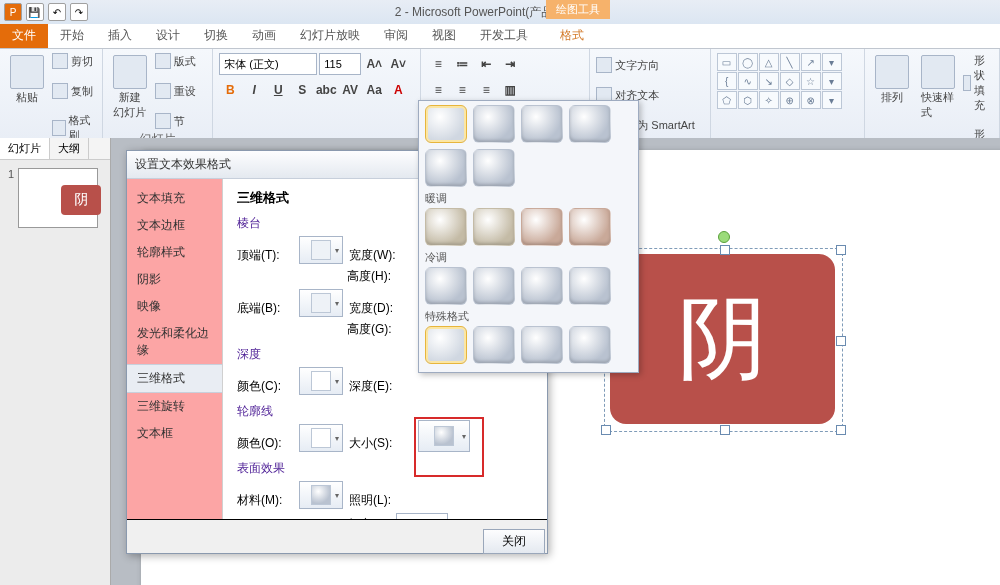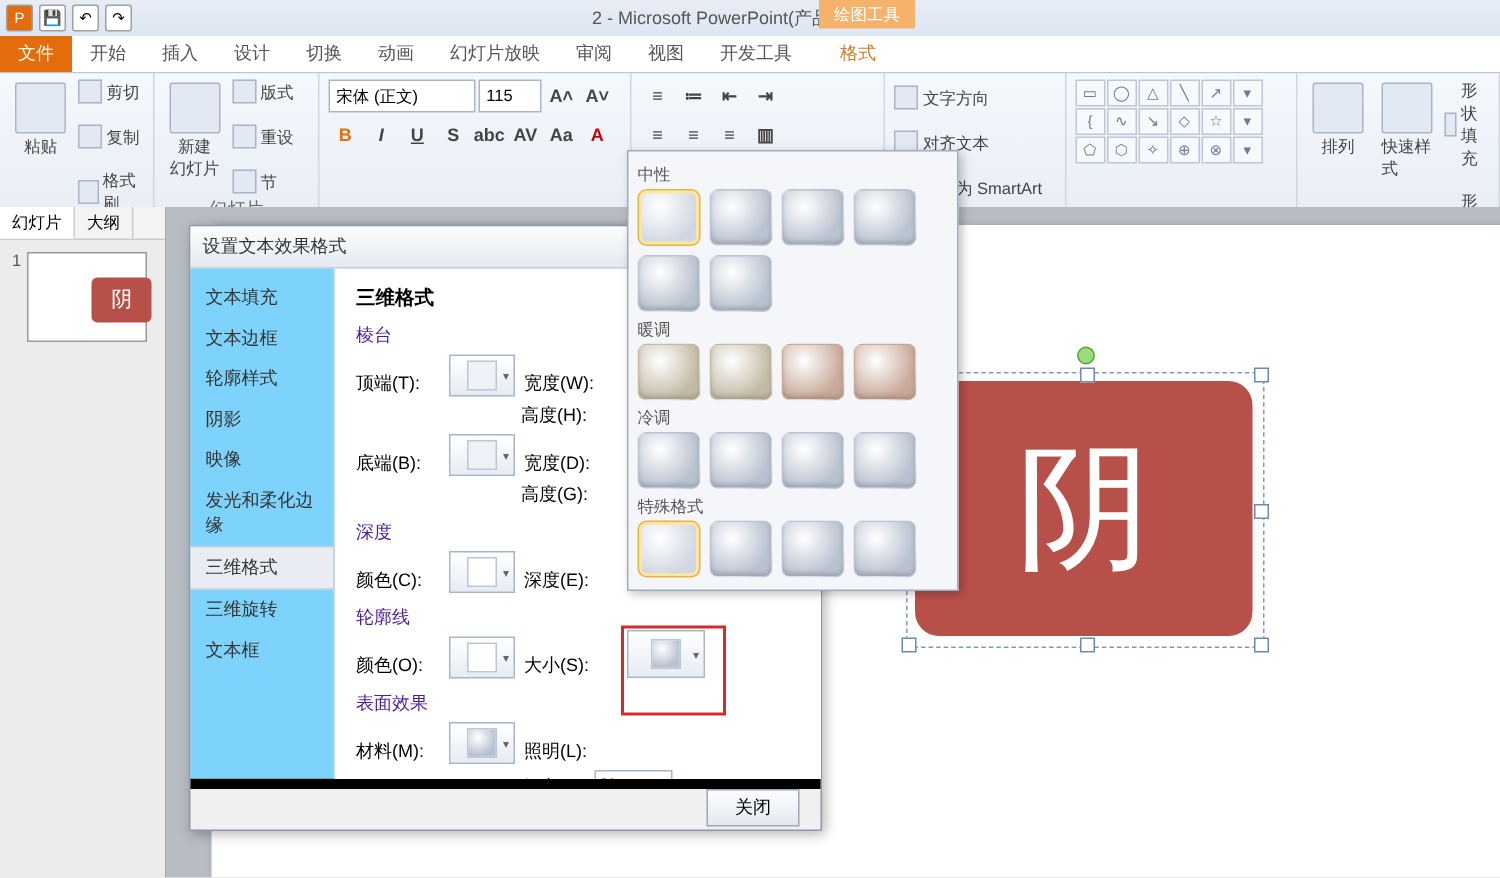--- a/index.html
+++ b/index.html
@@ -40,34 +40,34 @@
 .thumb-shape{position:absolute;left:42px;top:16px;width:40px;height:30px;background:#b8504a;border-radius:4px;color:#fff;font-size:14px;display:flex;align-items:center;justify-content:center;overflow:hidden}
 .canvas{flex:1;position:relative;background:#b8bdc4;overflow:hidden}
 .slide{position:absolute;left:30px;top:12px;width:900px;height:520px;background:#fff;box-shadow:2px 2px 6px rgba(0,0,0,.3)}
 .sel-shape{position:absolute;left:610px;top:254px;width:225px;height:170px;background:#b8504a;border-radius:16px;display:flex;align-items:center;justify-content:center;color:#fff;font-size:90px;font-family:SimSun,serif}
 .sel-frame{position:absolute;left:604px;top:248px;width:237px;height:182px;border:1px dashed #7f9bb8}
 .sel-handle{position:absolute;width:8px;height:8px;background:#fff;border:1px solid #6a8bb0}
 .sel-rot{position:absolute;left:50%;top:-18px;transform:translateX(-50%);width:10px;height:10px;background:#9bdb7a;border:1px solid #5aa03a;border-radius:50%}
 .dialog{position:absolute;left:126px;top:150px;width:420px;height:402px;background:#f0f0f0;border:1px solid #8a99ae;box-shadow:2px 2px 8px rgba(0,0,0,.3)}
 .dlg-title{background:linear-gradient(#fdfdfe,#e4e9f0);padding:5px 8px;font-size:12px;color:#333;border-bottom:1px solid #c7cfdb}
 .dlg-body{display:flex;height:340px}
-.dlg-nav{width:95px;border-right:1px solid #d0d0d0;padding:6px 0;background:#7dd3fc}
+.dlg-nav{width:95px;border-right:1px solid #d0d0d0;padding:6px 0;background:#fca5a5}
 .dlg-nav div{padding:5px 10px;font-size:12px;color:#333;cursor:pointer}
 .dlg-nav .sel{background:#e9edf3;border-top:1px solid #c8d0dc;border-bottom:1px solid #c8d0dc}
 .dlg-content{flex:1;padding:10px 14px;background:#fff;overflow:auto}
 .dlg-content h4{margin:0 0 8px;font-size:13px;font-weight:bold}
 .sect{margin-bottom:8px}
 .sect-h{font-size:12px;color:#4c1d95;margin-bottom:4px}
 .row{display:flex;align-items:flex-end;gap:6px;margin-bottom:4px;font-size:12px}
 .row .lbl{width:56px;text-align:left}
 .drop{width:42px;height:26px;border:1px solid #a8b5c8;background:linear-gradient(#fff,#e6ecf4);display:flex;align-items:center;justify-content:center;position:relative}
 .drop::after{content:"▾";position:absolute;right:3px;font-size:8px;color:#666}
 .swatch{width:18px;height:18px;border:1px solid #bcc7d6;background:#eef2f7}
 .num-in{width:46px;height:18px;border:1px solid #a8b5c8;background:#fff;padding:0 2px;font-size:11px}
-.dlg-footer{height:34px;border-top:7px solid #000000;display:flex;align-items:flex-start;justify-content:flex-end;padding:0 14px}
+.dlg-footer{height:34px;border-top:1px solid #000000;display:flex;align-items:flex-end;justify-content:flex-end;padding:0 2px}
 .dlg-btn{padding:3px 18px;border:1px solid #9aa7ba;background:linear-gradient(#fdfdfe,#e4e9f0);font-size:12px}
 .gallery-pop{position:absolute;left:418px;top:100px;width:207px;background:#f4f6fa;border:1px solid #9eabc0;box-shadow:2px 2px 6px rgba(0,0,0,.25);padding:4px 6px 8px}
 .gal-h{font-size:11px;color:#555;margin:4px 0 2px}
 .gal-grid{display:flex;flex-wrap:wrap;gap:6px}
 .gal-item{width:40px;height:36px;border:1px solid transparent;background:radial-gradient(circle at 35% 30%,#fff,#b9c2d0 70%);border-radius:6px;box-shadow:inset 0 -2px 3px rgba(0,0,0,.15)}
 .gal-item.sel{border:1px solid #e7b53c;background:radial-gradient(circle at 35% 30%,#fff,#d0d7e1 70%);box-shadow:0 0 0 2px #fbe6a5 inset}
 .gal-item.warm1{background:radial-gradient(circle at 35% 30%,#fff,#c4bba6 70%)}
 .gal-item.warm2{background:radial-gradient(circle at 35% 30%,#fff,#c9a999 70%)}
 .highlight-box{position:absolute;left:414px;top:417px;width:66px;height:56px;border:2px solid #d72a2a;pointer-events:none}
 .lighting-drop{position:absolute;left:418px;top:420px;width:50px;height:30px;border:1px solid #a8b5c8;background:linear-gradient(#fff,#e6ecf4);display:flex;align-items:center;justify-content:center}
@@ -368,21 +368,20 @@
   <div class="dlg-footer">
     <button class="dlg-btn">关闭</button>
   </div>
 </div>
 
 <div class="lighting-drop">
     <div class="swatch"></div>
   </div>
 
 <div class="gallery-pop">
-  <div class="gal-h">中性</div>
   <div class="gal-grid">
     <div class="gal-item sel"></div>
     <div class="gal-item"></div>
     <div class="gal-item"></div>
     <div class="gal-item"></div>
     <div class="gal-item"></div>
     <div class="gal-item"></div>
   </div>
   <div class="gal-h">暖调</div>
   <div class="gal-grid">

